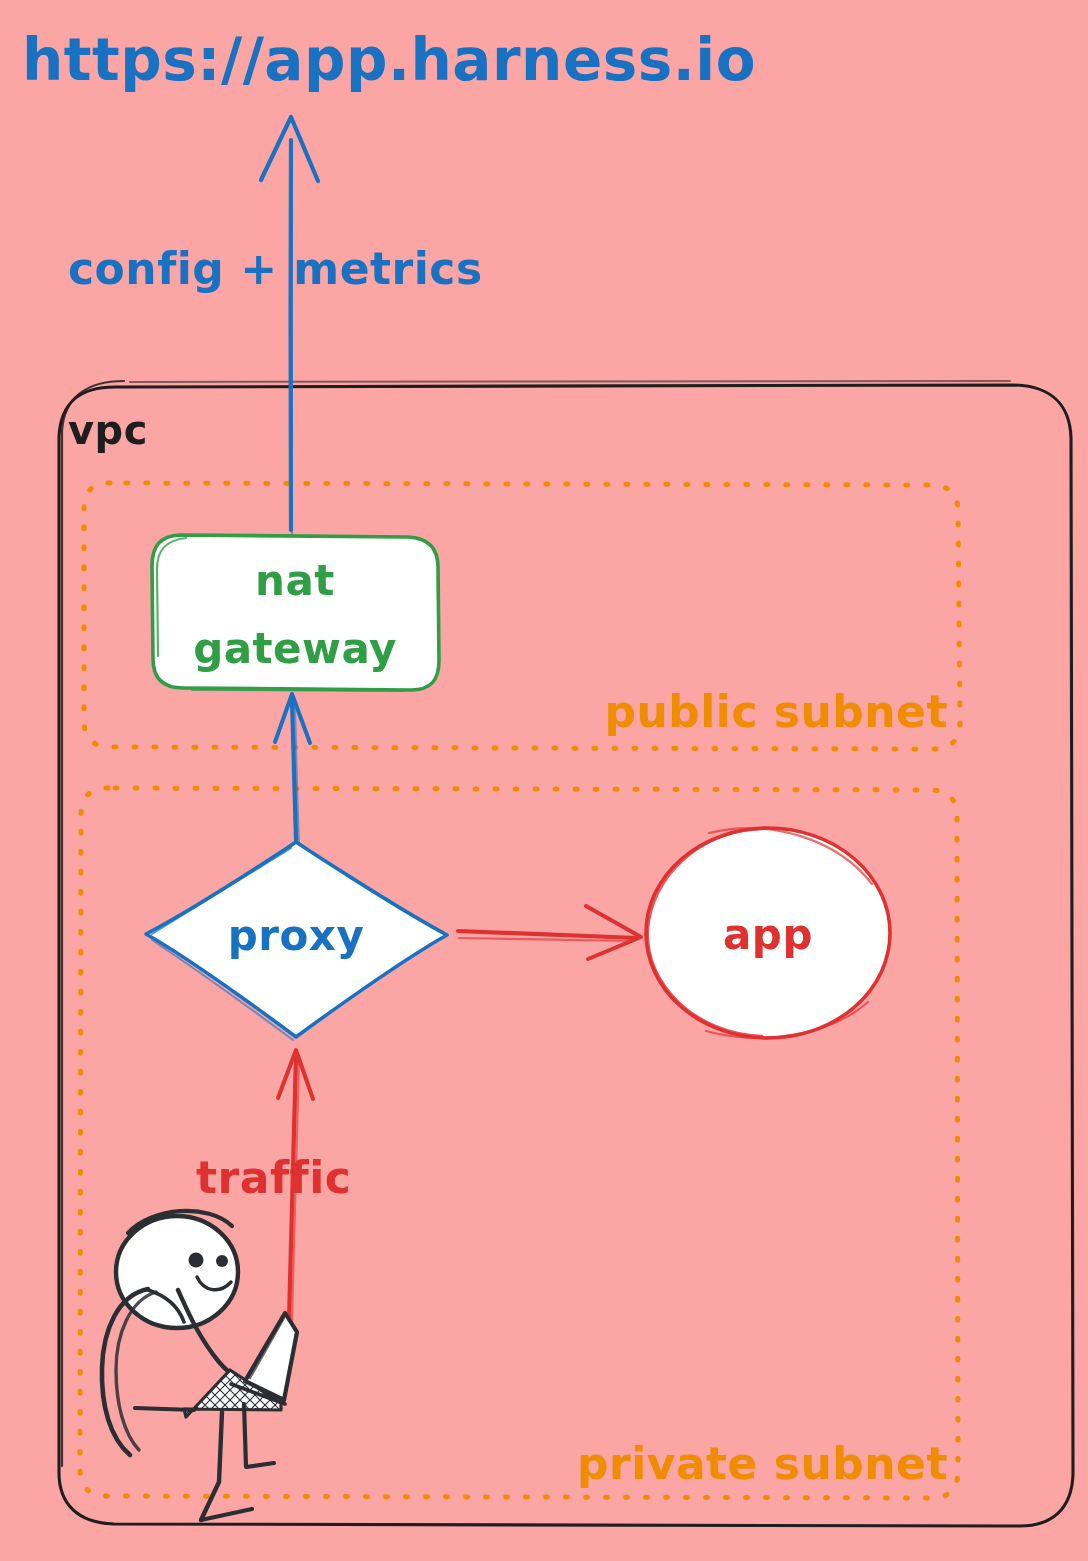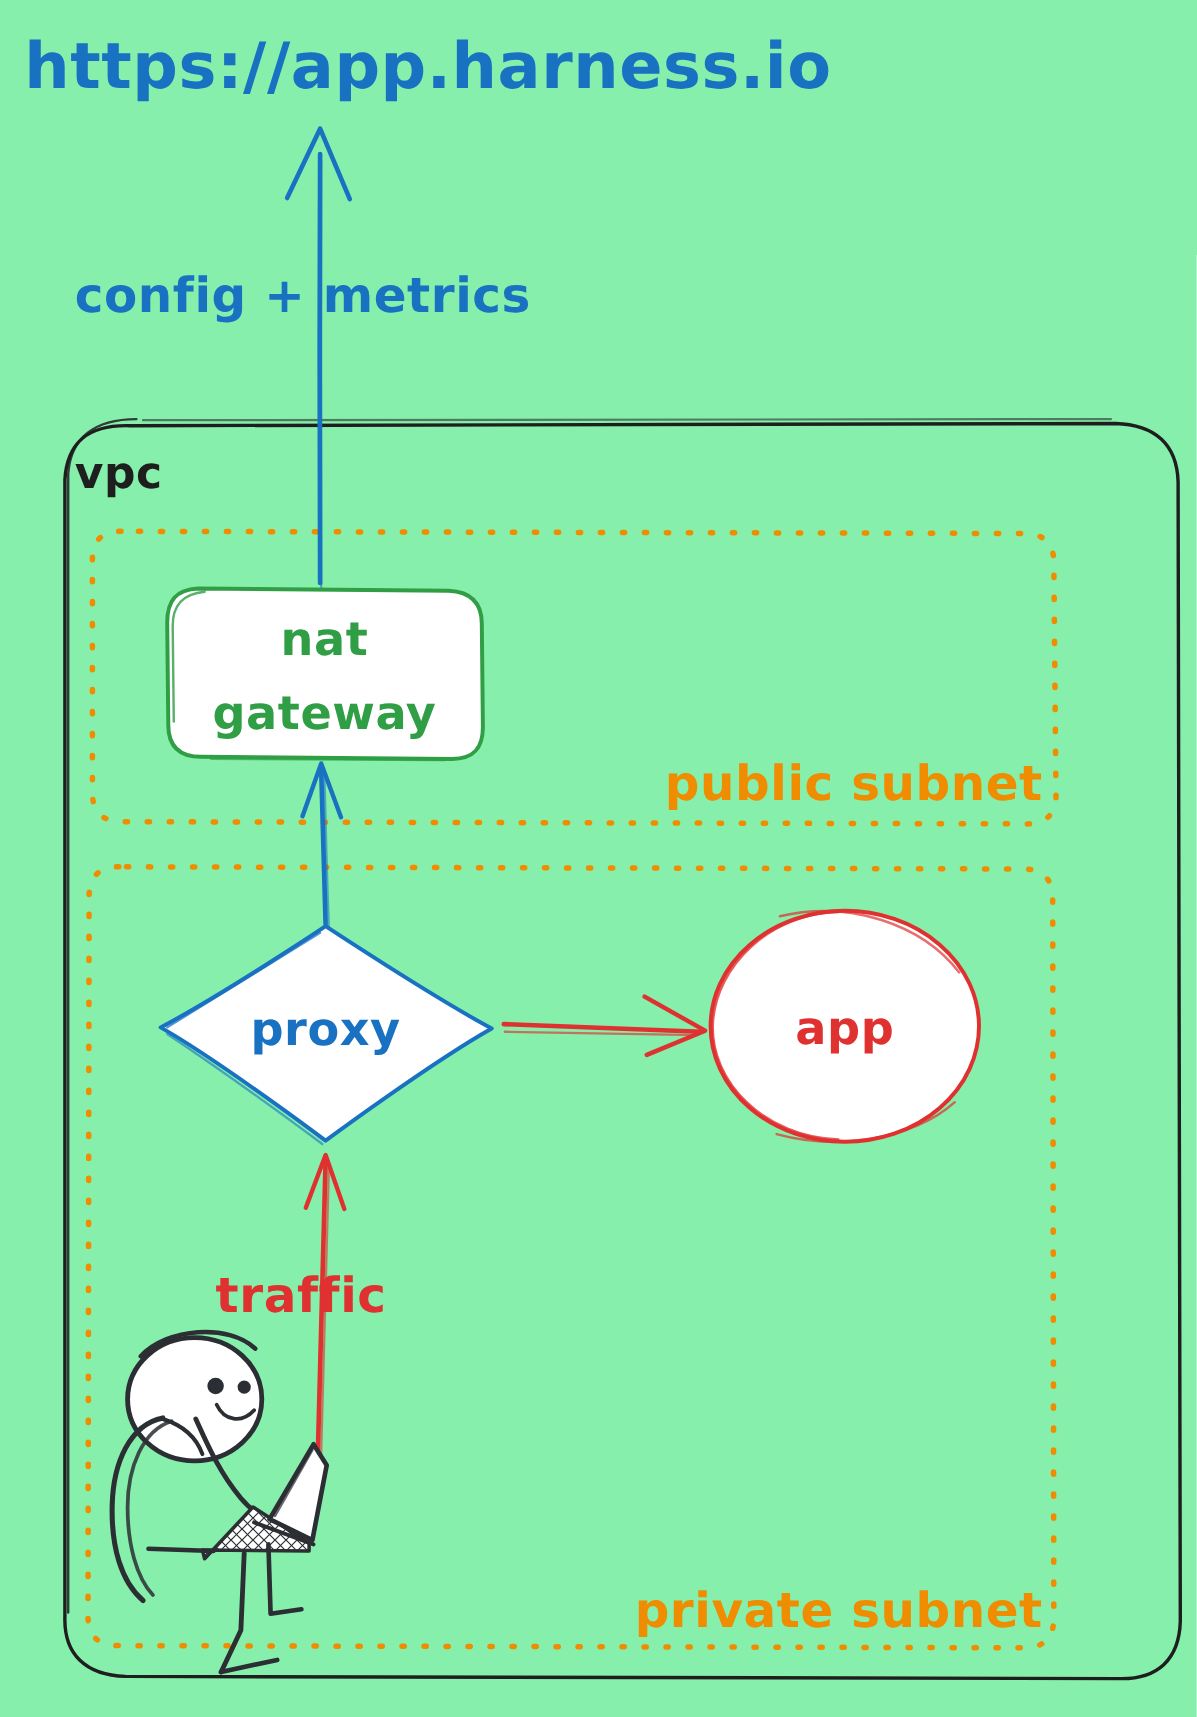--- a/index.html
+++ b/index.html
@@ -8,21 +8,21 @@
     padding: 0;
     background: #ffffff;
   }
   body {
     font-family: "DejaVu Sans", sans-serif;
   }
   #canvas {
     position: relative;
     width: 1088px;
     height: 1561px;
-    background: #86efac;
+    background: #fca5a5;
     overflow: hidden;
   }
   #canvas svg.layer {
     position: absolute;
     left: 0;
     top: 0;
     width: 1088px;
     height: 1561px;
   }
   .hand {

